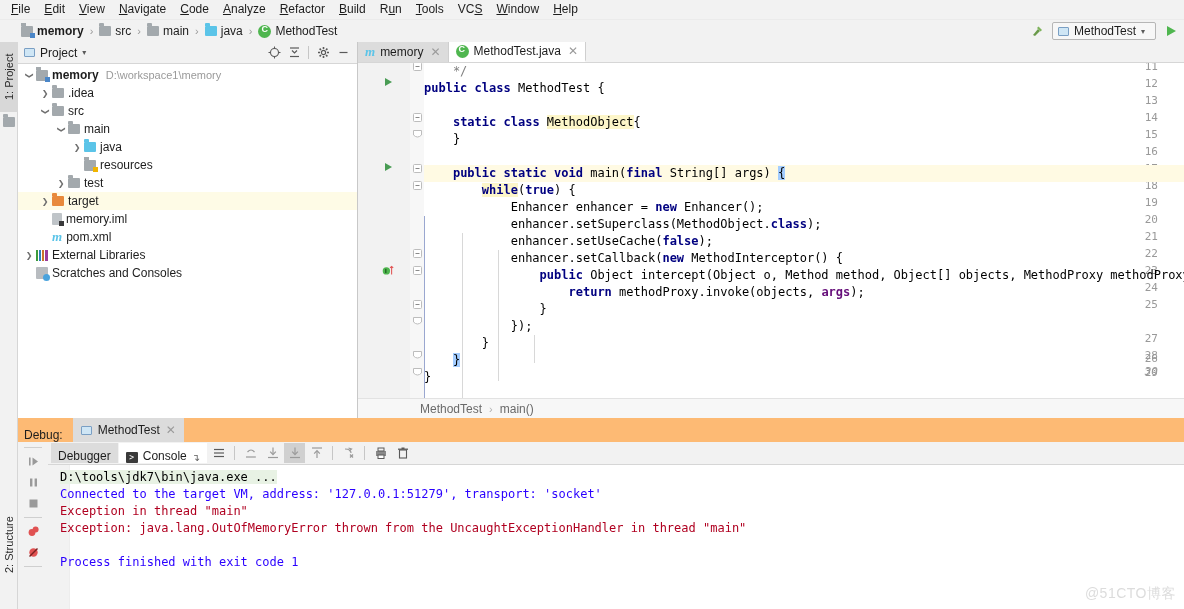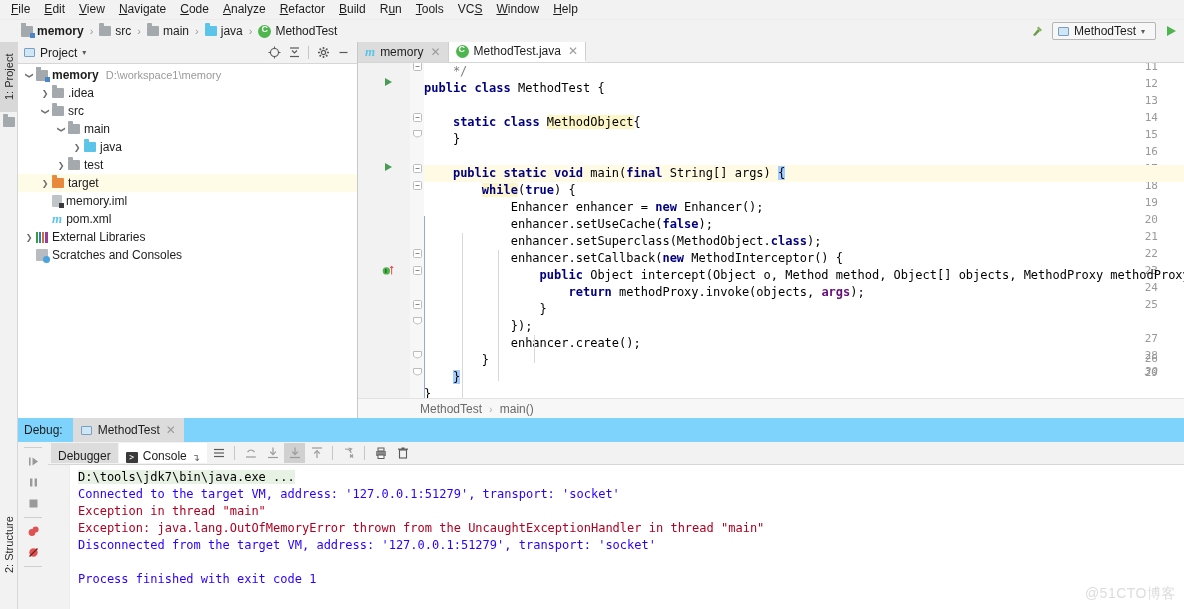--- a/index.html
+++ b/index.html
@@ -140,21 +140,21 @@
     background: #f7f7f7; border-top: 1px solid #e2e2e2; display: flex; align-items: center;
     padding-left: 60px;
   }
   .bc { font-size: 12px; color: #6a6a6a; cursor: default; padding: 0 2px; }
   .bc-sep { color: #b0b0b0; margin: 0 5px; font-size: 11px; }
 
   
   .debugpanel {
     position: absolute; left: 18px; top: 418px; width: 1166px; height: 191px; background: #f2f2f2;
   }
-  .dbg-titlebar { height: 24px; display: flex; align-items: center; padding-left: 6px; background: #7dd3fc; }
+  .dbg-titlebar { height: 24px; display: flex; align-items: flex-end; padding-left: 6px; background: #fdba74; }
   .dbg-label { font-size: 12px; color: #1d1d1d; margin-right: 10px; }
   .dbg-tab {
     display: flex; align-items: center; gap: 6px; height: 24px; padding: 0 8px;
     background: #dcdcdc; font-size: 12px; color: #1d1d1d; cursor: default;
   }
   .dbg-tab .x { color: #9a9a9a; }
 
   .dbg-body { position: relative; height: 167px; background: #f2f2f2; }
   .dbg-sidebar {
     position: absolute; left: 0; top: 0; width: 30px; height: 167px;
@@ -175,21 +175,21 @@
   .tabsel.active { background: #ffffff; }
   .tbtn { width: 21px; height: 20px; display: flex; align-items: center; justify-content: center; cursor: pointer; }
   .tbtn.pressed { background: #d0d0d0; }
   .tsep { width: 1px; height: 14px; background: #c6c6c6; margin: 0 4px; }
 
   .console {
     position: absolute; left: 30px; top: 22px; width: 1136px; height: 145px;
     background: #ffffff; border-top: 1px solid #d6d6d6; overflow: hidden;
   }
   .cgutter { position: absolute; left: 0; top: 0; width: 22px; height: 145px; background: #f2f2f2; border-right:1px solid #ededed;}
-  .clines { position: absolute; left: 30px; top: 4px; right: 0; }
+  .clines { position: absolute; left: 12px; top: 4px; right: 0; }
   .conline {
     height: 17px; line-height: 17px; white-space: pre;
     font-family: "DejaVu Sans Mono", monospace; font-size: 12px;
   }
   .c-blue { color: #2a00ff; }
   .c-red { color: #b00020; }
   .c-cmd { color: #000000; background: #e8f2e4; }
 
   .watermark {
     position: absolute; right: 8px; bottom: 6px; font-size: 14px; color: #dcdcdc;
@@ -363,20 +363,25 @@
         <div class="trow" style="padding-left: 36px;">
           <span class="arrow" style="transform: rotate(90deg); font-size: 8px;">❯</span>
           <span class="folder"></span>
           <span class="tlabel">main</span>
         </div>
         <div class="trow" style="padding-left: 52px;">
           <span class="arrow" style="font-size: 8px;">❯</span>
           <span class="folder blue"></span>
           <span class="tlabel">java</span>
         </div>
+        <div class="trow" style="padding-left: 52px;">
+          <span class="arrow"></span>
+          <span class="res-icon"></span>
+          <span class="tlabel">resources</span>
+        </div>
         <div class="trow" style="padding-left: 36px;">
           <span class="arrow" style="font-size: 8px;">❯</span>
           <span class="folder"></span>
           <span class="tlabel">test</span>
         </div>
         <div class="trow hl" style="padding-left: 20px;">
           <span class="arrow" style="font-size: 8px;">❯</span>
           <span class="folder orange"></span>
           <span class="tlabel">target</span>
         </div>
@@ -522,28 +527,27 @@
       <div class="codelines" id="codelines">
           <div class="cline"><span style="color: rgb(128, 128, 128);">    */</span></div>
           <div class="cline"><span class="kw">public class </span><span>MethodTest {</span></div>
           <div class="cline">&nbsp;</div>
           <div class="cline"><span>    </span><span class="kw">static class </span><span class="hlit">MethodObject</span><span>{</span></div>
           <div class="cline"><span>    }</span></div>
           <div class="cline">&nbsp;</div>
           <div class="cline hl"><span>    </span><span class="kw">public static void </span><span>main(</span><span class="kw">final </span><span>String[] args) </span><span class="caret">{</span></div>
           <div class="cline"><span>        </span><span class="kw hlit">while</span><span>(</span><span class="kw">true</span><span>) {</span></div>
           <div class="cline"><span>            Enhancer enhancer = </span><span class="kw">new </span><span>Enhancer();</span></div>
+          <div class="cline"><span>            enhancer.setSuperclass(MethodObject.</span><span class="kw">class</span><span>);</span></div>
           <div class="cline"><span>            enhancer.setUseCache(</span><span class="kw">false</span><span>);</span></div>
-          <div class="cline"><span>            enhancer.setSuperclass(MethodObject.</span><span class="kw">class</span><span>);</span></div>
           <div class="cline"><span>            enhancer.setCallback(</span><span class="kw">new </span><span>MethodInterceptor() {</span></div>
           <div class="cline"><span>                </span><span class="kw">public </span><span>Object intercept(Object o, Method method, Object[] objects, MethodProxy methodProxy) </span></div>
           <div class="cline"><span>                    </span><span class="kw">return </span><span>methodProxy.invoke(objects, </span><span class="fld">args</span><span>);</span></div>
           <div class="cline"><span>                }</span></div>
           <div class="cline"><span>            });</span></div>
-          <div class="cline"><span>            enhancer.create();</span></div>
           <div class="cline"><span>        }</span></div>
           <div class="cline"><span>    </span><span class="caret">}</span></div>
           <div class="cline"><span>}</span></div>
           <div class="cline">&nbsp;</div>
         </div>
       <div class="indent-guide" style="left:104px;top:170px;height:165px;"></div>
       <div class="indent-guide" style="left:140px;top:187px;height:131px;"></div>
       <div class="indent-guide" style="left:176px;top:272px;height:28px;"></div>
       <div class="editor-left-strip"></div>
       <div class="breadcrumbs" id="ebreadcrumbs">
@@ -669,21 +673,20 @@
             </svg>
           </div>
         </div>
       <div class="console">
         <div class="cgutter"></div>
         <div class="clines" id="conlines">
             <div class="conline"><span class="c-cmd">D:\tools\jdk7\bin\java.exe ...</span></div>
             <div class="conline"><span class="c-blue">Connected to the target VM, address: '127.0.0.1:51279', transport: 'socket'</span></div>
             <div class="conline"><span class="c-red">Exception in thread "main"</span></div>
             <div class="conline"><span class="c-red">Exception: java.lang.OutOfMemoryError thrown from the UncaughtExceptionHandler in thread "main"</span></div>
-            <div class="conline"><span class="c-blue">Disconnected from the target VM, address: '127.0.0.1:51279', transport: 'socket'</span></div>
             <div class="conline"><span class="c-blue">&nbsp;</span></div>
             <div class="conline"><span class="c-blue">Process finished with exit code 1</span></div>
           </div>
       </div>
     </div>
   </div>
 
   <div class="watermark">@51CTO博客</div>
 </div>
 

